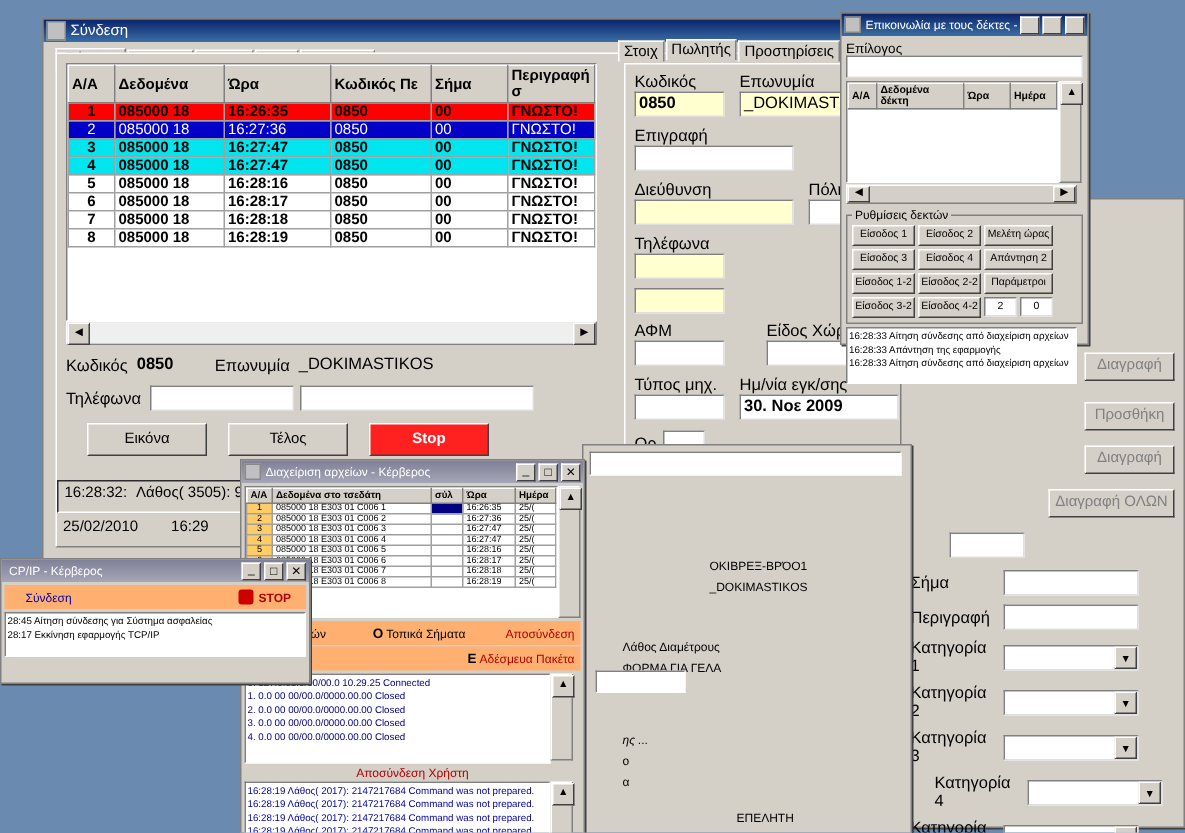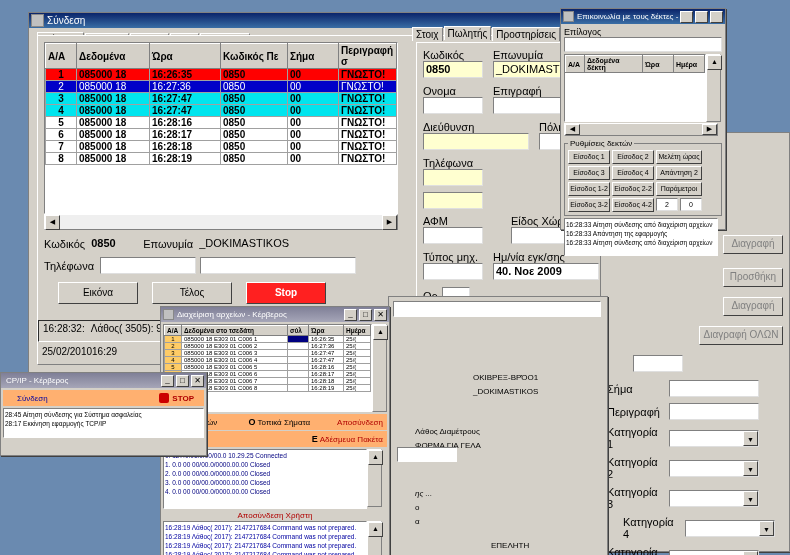--- a/index.html
+++ b/index.html
@@ -155,21 +155,21 @@
         <div class="btn" style="width:78px;height:20px;line-height:19px;background:#ff2020;color:#fff;font-weight:bold;">Stop</div>
       </div>
     </div>
 
     <div class="sunken" style="position:absolute;left:0px;top:284px;width:330px;height:20px;background:#d4d0c8;border-style:inset;">
       <div style="display:flex;gap:6px;padding:2px 4px;">
         <span class="statusline">16:28:32:</span>
         <span class="statusline">Λάθος( 3505):  91</span>
       </div>
     </div>
-    <div style="position:absolute;left:0px;top:310px;width:140px;display:flex;padding-left:4px;">
+    <div style="position:absolute;left:0px;top:310px;width:140px;display:flex;gap:22px;padding-left:4px;">
       <span class="statusline">25/02/2010</span>
       <span class="statusline">16:29</span>
     </div>
 
     <div style="position:absolute;left:378px;top:4px;width:180px;bottom:60px;">
       <div class="tabs" style="position:absolute;left:-4px;top:-14px;width:240px;">
         <div class="tab" style="padding:1px 3px;">Στοιχ</div>
         <div class="tab act" style="padding:1px 3px;">Πωλητής</div>
         <div class="tab" style="padding:1px 3px;">Προστηρίσεις</div>
         <div class="tab" style="padding:1px 3px;">Τηλέφωνα</div>
@@ -181,24 +181,20 @@
             <div style="width:62px;">
               <div class="lbl">Κωδικός</div>
               <div class="fld fldy" style="width:54px;font-weight:bold;">0850</div>
             </div>
             <div style="flex:1;">
               <div class="lbl">Επωνυμία</div>
               <div class="fld fldy" style="width:100px;">_DOKIMASTIKOS</div>
             </div>
           </div>
           <div style="display:flex;gap:8px;margin-top:7px;">
-            <div style="width:62px;">
-              <div class="lbl">Ονομα</div>
-              <div class="fld" style="width:54px;"></div>
-            </div>
             <div style="flex:1;">
               <div class="lbl">Επιγραφή</div>
               <div class="fld" style="width:100px;"></div>
             </div>
           </div>
           <div style="display:flex;gap:8px;margin-top:7px;">
             <div style="flex:1;">
               <div class="lbl">Διεύθυνση</div>
               <div class="fld fldy" style="width:100px;"></div>
             </div>
@@ -222,21 +218,21 @@
               <div class="fld" style="width:100px;"></div>
             </div>
           </div>
           <div style="display:flex;gap:8px;margin-top:7px;">
             <div style="width:62px;">
               <div class="lbl">Τύπος μηχ.</div>
               <div class="fld" style="width:54px;"></div>
             </div>
             <div style="flex:1;">
               <div class="lbl">Ημ/νία εγκ/σης</div>
-              <div class="fld" style="width:100px;font-weight:bold;">40. Νοε 2009</div>
+              <div class="fld" style="width:100px;font-weight:bold;">30. Νοε 2009</div>
             </div>
           </div>
           <div style="margin-top:7px;display:flex;align-items:center;gap:4px;">
             <span class="lbl">Ορ</span>
             <div class="fld" style="width:22px;"></div>
           </div>
         </div>
       </div>
       <div class="sunken" style="position:absolute;left:0;top:300px;width:190px;height:16px;"></div>
     </div>

